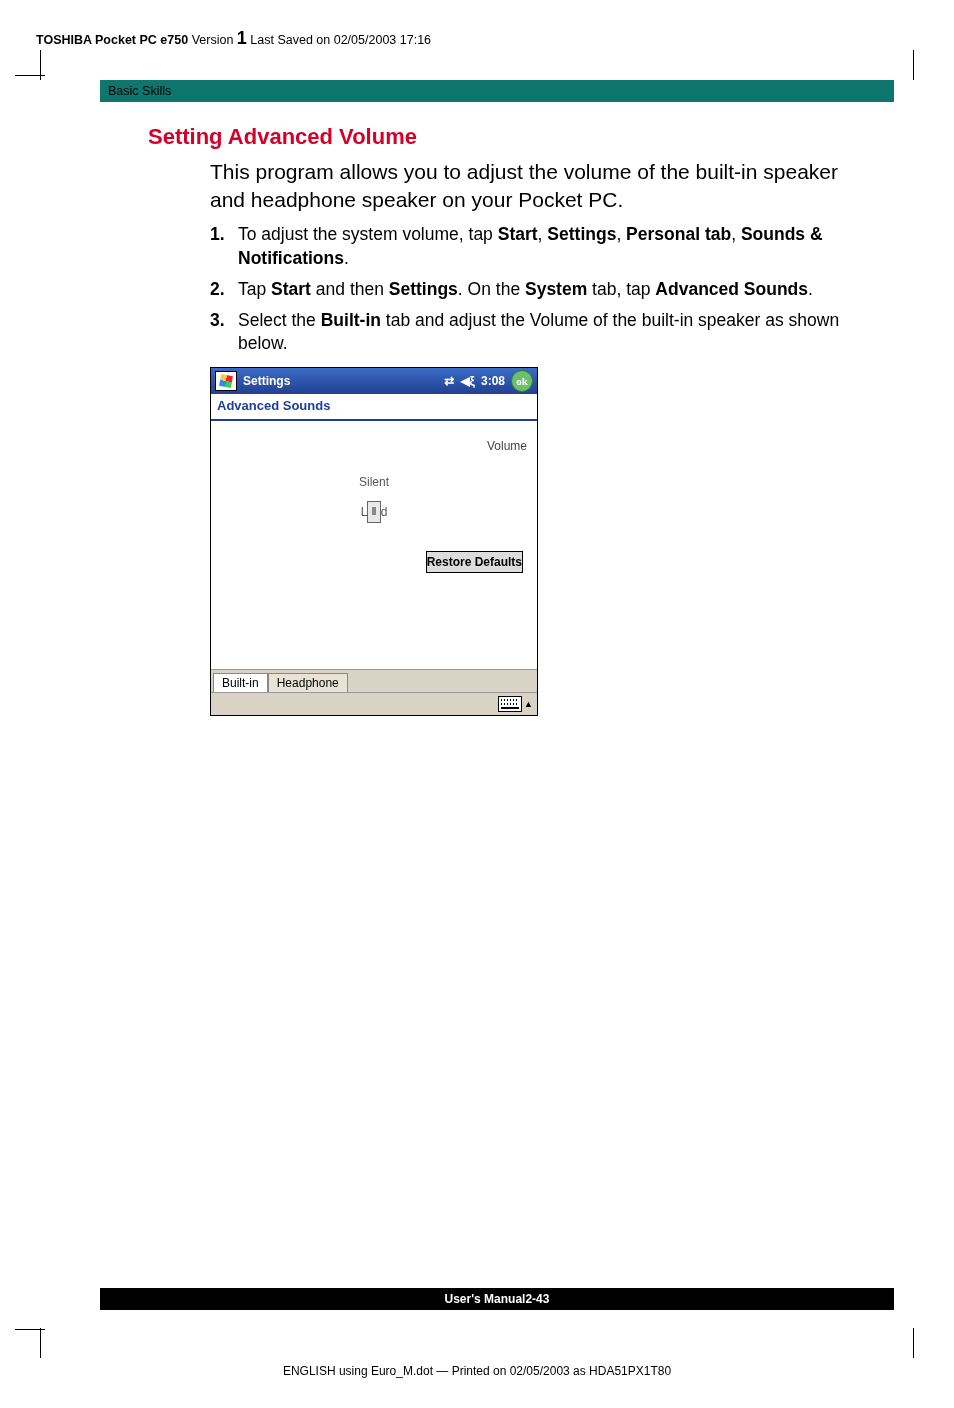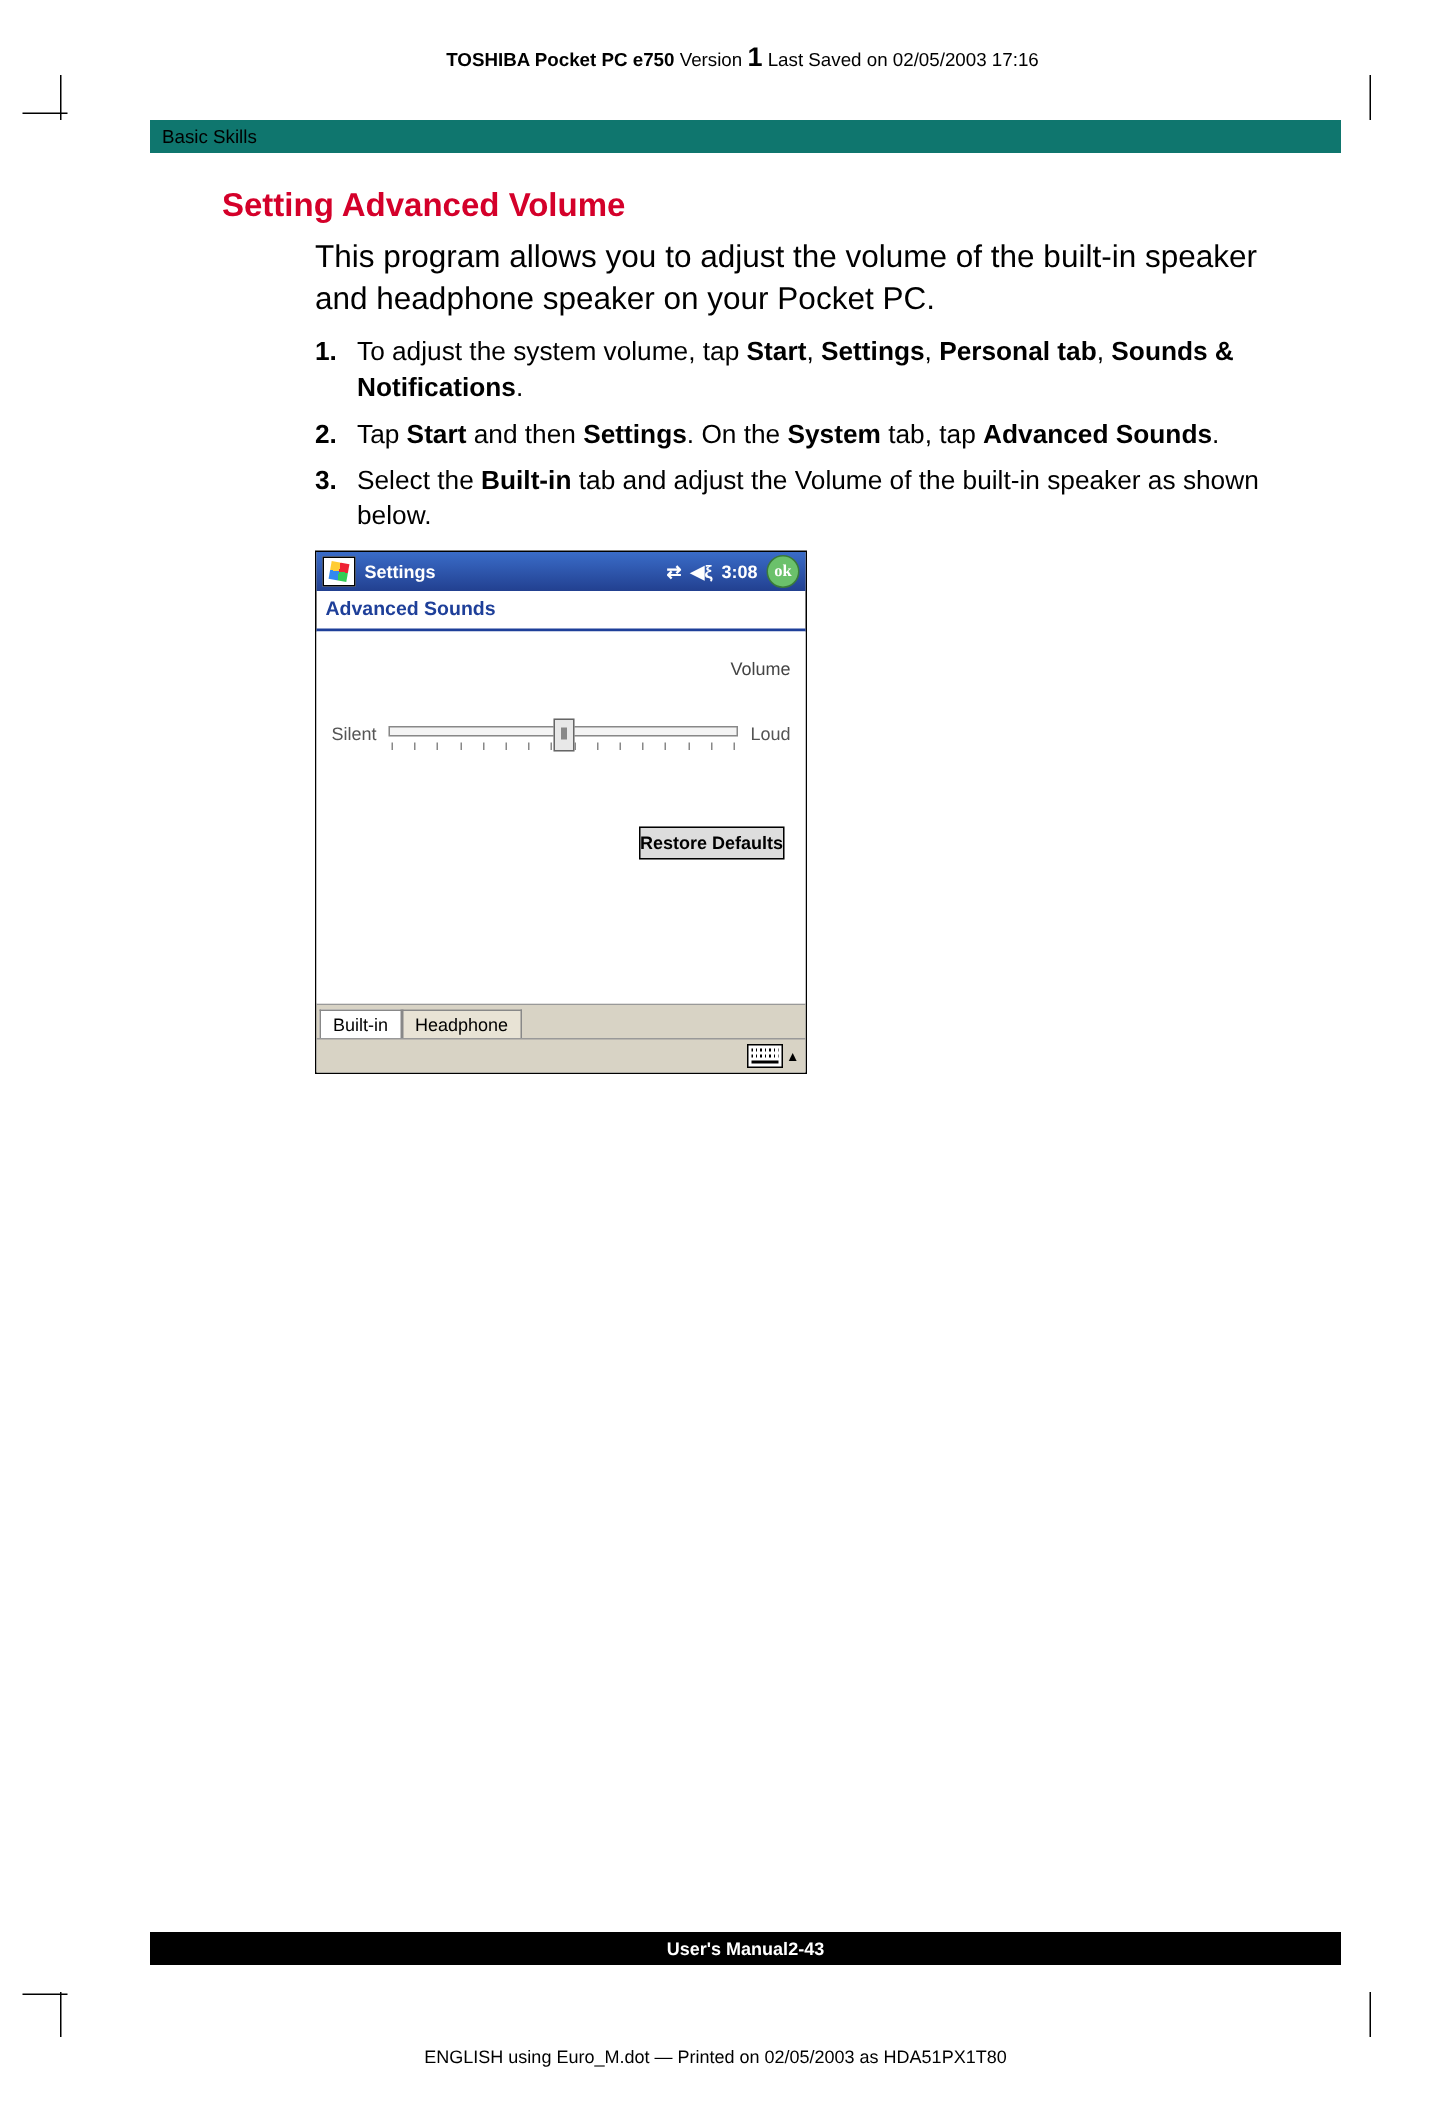--- a/index.html
+++ b/index.html
@@ -18,21 +18,21 @@
     box-sizing: border-box;
   }
   .crop-tl { position:absolute; left:15px; top:75px; width:30px; height:30px; border-top:1px solid #000; border-right:0; border-bottom:0; border-left:0;}
   .crop-tl2 { position:absolute; left:40px; top:50px; width:1px; height:30px; background:#000;}
   .crop-bl1 { position:absolute; left:15px; bottom:78px; width:30px; height:1px; background:#000;}
   .crop-bl2 { position:absolute; left:40px; bottom:50px; width:1px; height:30px; background:#000;}
   .crop-tr1 { position:absolute; right:40px; top:50px; width:1px; height:30px; background:#000;}
   .crop-br1 { position:absolute; right:40px; bottom:50px; width:1px; height:30px; background:#000;}
 
   .running-head {
-    position:absolute; top:28px; left:0; right:0; text-align:center;
+    position:absolute; top:28px; left:0; right:0; 
     font-size:12.5px; color:#000;padding-left:36px;
   }
   .running-head b { font-weight:bold; }
   .running-head .ver { font-size:18px; font-weight:bold; }
 
   .content-area {
     position:absolute;
     left:100px; right:60px; top:80px;
   }
   .topbar {
@@ -95,21 +95,21 @@
   }
   .ppc-sub {
     color:#1e3f99; font-weight:bold;
     padding:4px 6px 6px 6px;
     border-bottom:2px solid #1e3f99;
     font-size:13px;
   }
   .ppc-body { background:#fff; padding:18px 10px 0 10px; height:230px; position:relative;}
   .lbl-vol { font-weight:normal; font-size:12px; color:#444;text-align:right;}
 
-  .slider-row { display:flex; align-items:center; gap:8px; margin-top:22px;}
+  .slider-row { display:flex; align-items:center; gap:8px; margin-top:22px;flex-direction:column;}
   .slider-lbl { font-size:12px; color:#555;}
   .slider-track {
     flex:1; height:28px; position:relative;
   }
   .slider-track .groove{
     position:absolute; left:0; right:0; top:9px; height:5px;
     background:#f4f4f4; border:1px solid #888;
   }
   .slider-track .ticks{
     position:absolute; left:2px; right:2px; top:20px; height:6px;

